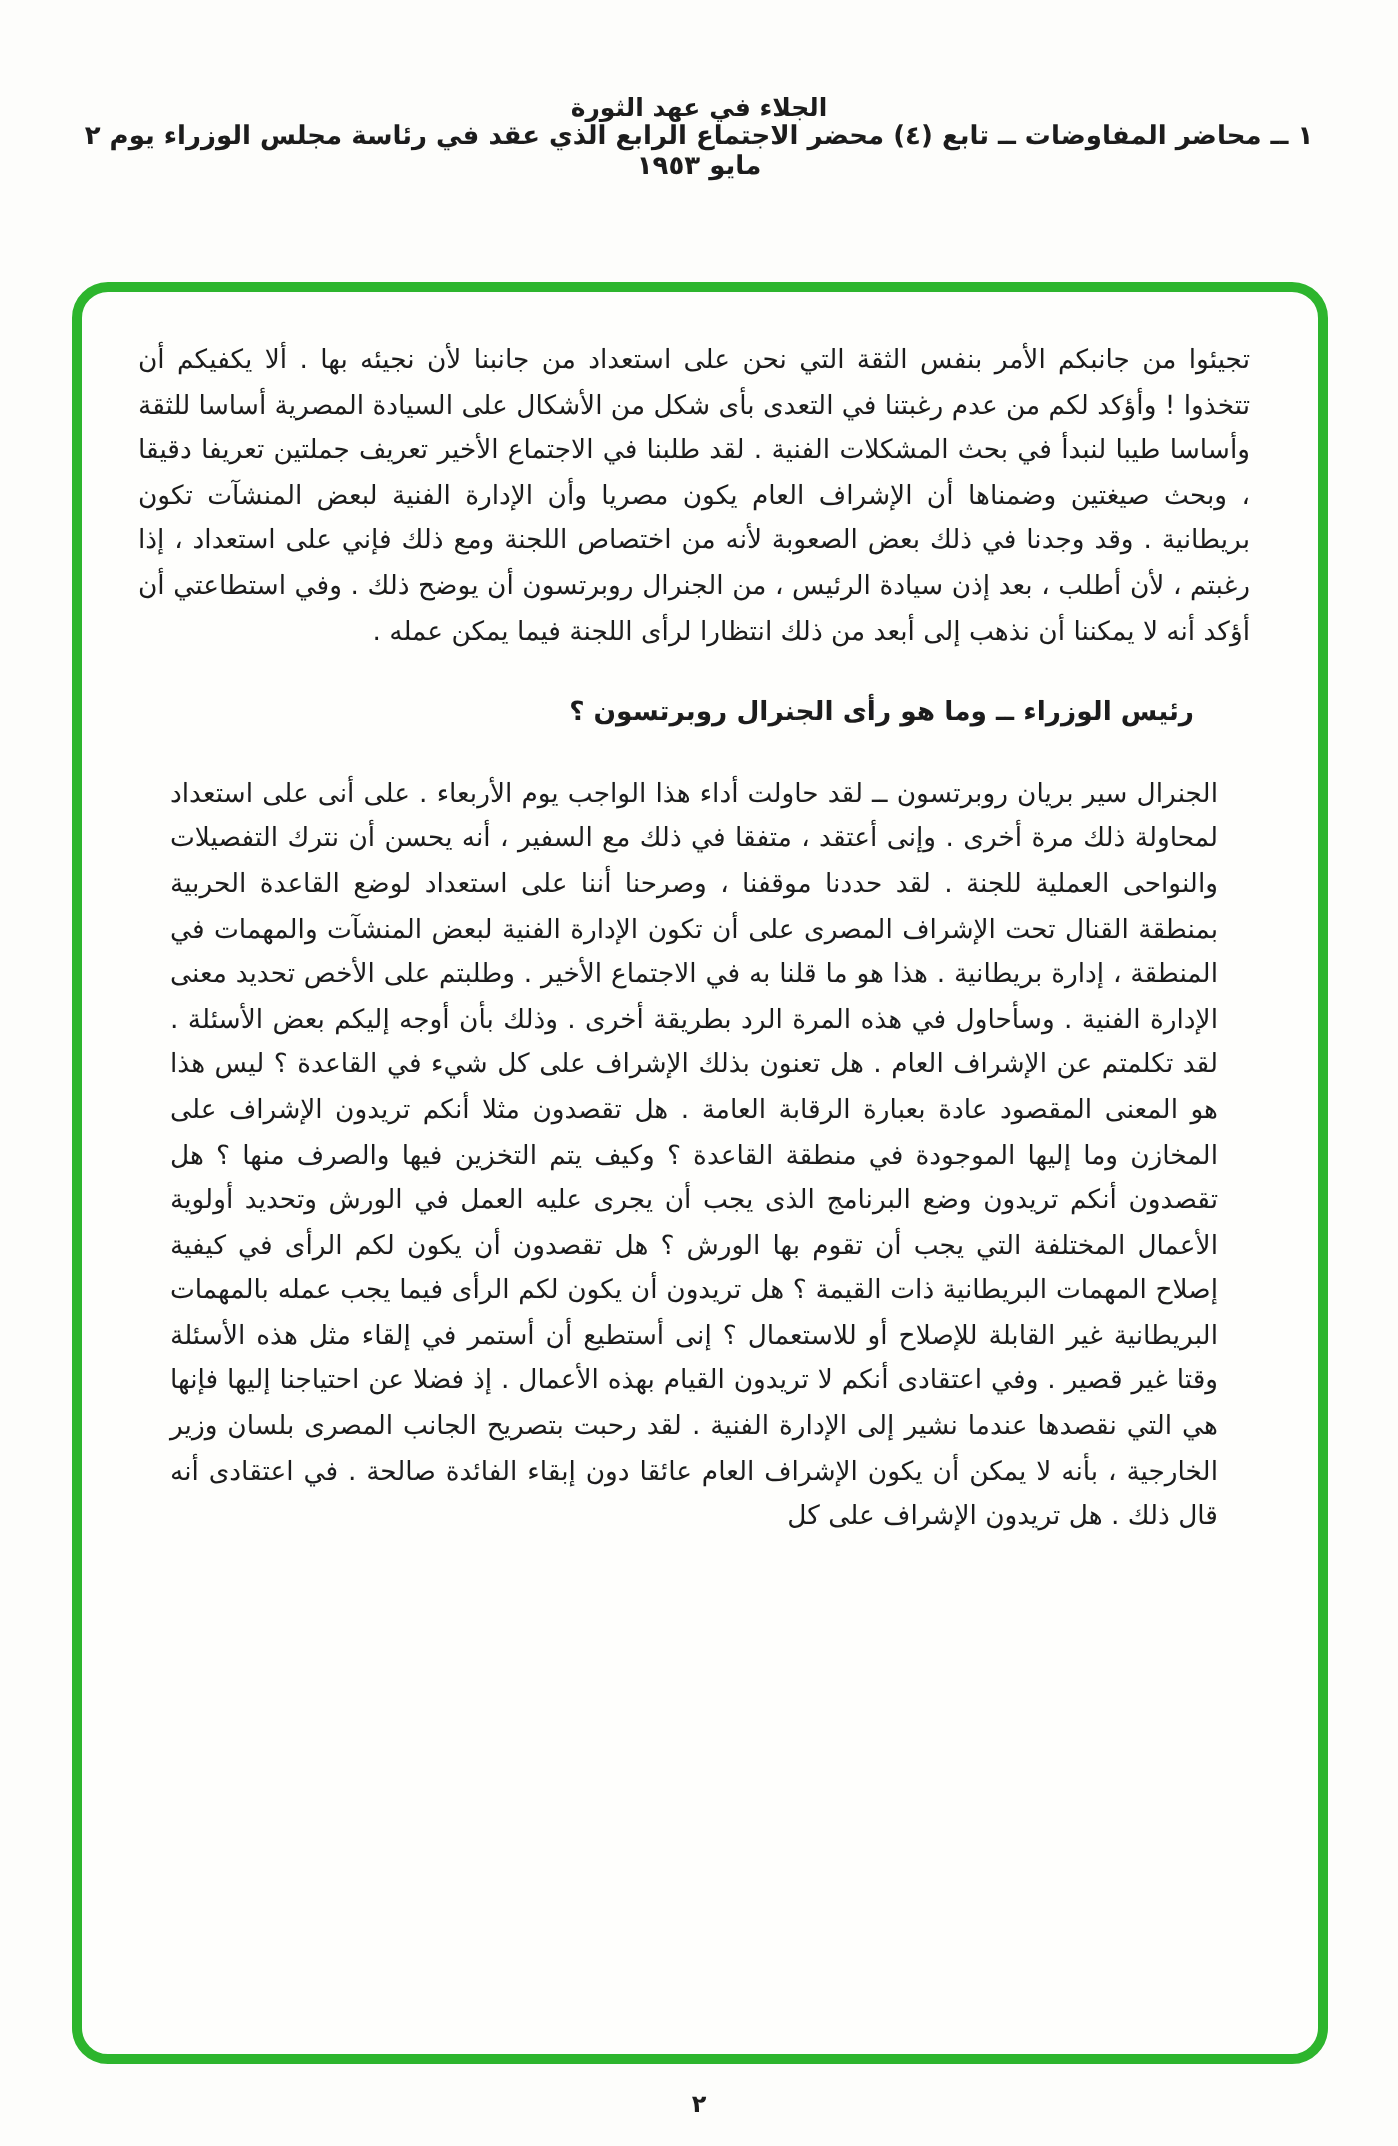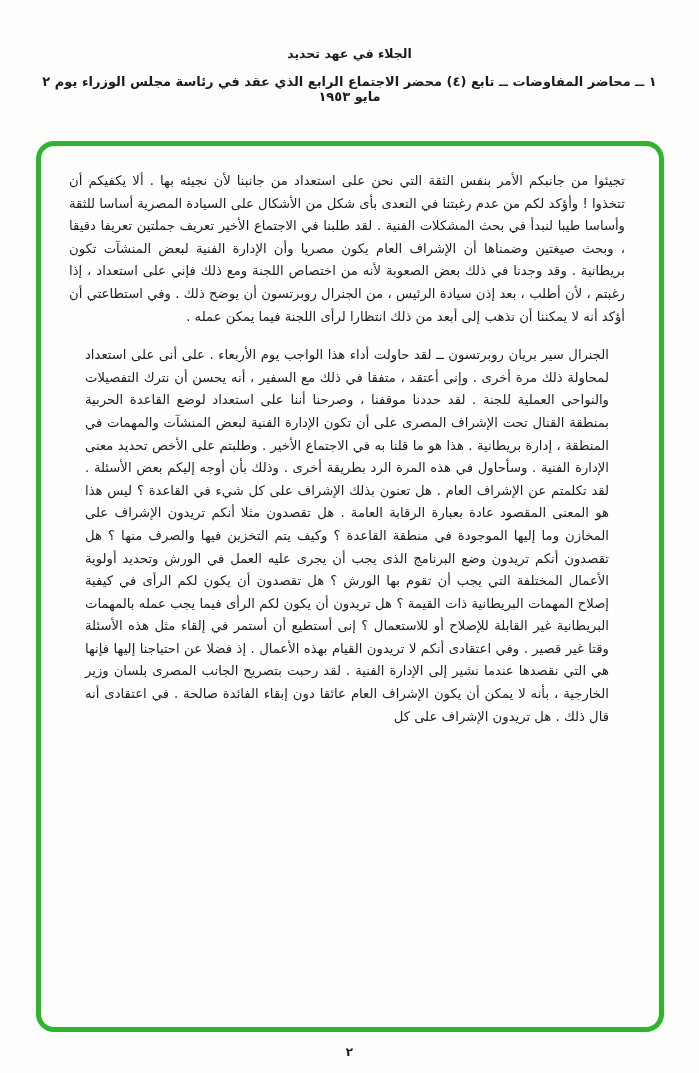--- a/index.html
+++ b/index.html
@@ -22,21 +22,20 @@
     padding-top: 46px;
   }
   .doc-title {
     font-weight: bold;
     font-size: 12.5px;
     letter-spacing: 0.5px;
   }
   .section-line {
     font-weight: bold;
     font-size: 13px;
-    margin-top: 13px;
     padding: 0 30px;
   }
   .source-line {
     font-weight: bold;
     font-size: 8.5px;
     margin-top: 9px;
     color: #2a2a2a;
   }
   .green-box {
     position: absolute;
@@ -76,26 +75,27 @@
     font-size: 12px;
     font-weight: bold;
   }
 </style>
 </head>
 <body>
 
 <div class="page">
 
   <div class="header">
-    <div class="doc-title">الجلاء في عهد تحديد</div>
+    <div class="doc-title">الجلاء في عهد الثورة</div>
     <div class="section-line">١ ــ محاضر المفاوضات ــ تابع (٤) محضر الاجتماع الرابع الذي عقد في رئاسة مجلس الوزراء يوم ٢ مايو ١٩٥٣</div>
   </div>
 
   <div class="green-box" style="border-color: rgb(45, 181, 45);">
     <div class="content">
       <p class="para">تجيئوا من جانبكم الأمر بنفس الثقة التي نحن على استعداد من جانبنا لأن نجيئه بها . ألا يكفيكم أن تتخذوا ! وأؤكد لكم من عدم رغبتنا في التعدى بأى شكل من الأشكال على السيادة المصرية أساسا للثقة وأساسا طيبا لنبدأ في بحث المشكلات الفنية . لقد طلبنا في الاجتماع الأخير تعريف جملتين تعريفا دقيقا ، وبحث صيغتين وضمناها أن الإشراف العام يكون مصريا وأن الإدارة الفنية لبعض المنشآت تكون بريطانية . وقد وجدنا في ذلك بعض الصعوبة لأنه من اختصاص اللجنة ومع ذلك فإني على استعداد ، إذا رغبتم ، لأن أطلب ، بعد إذن سيادة الرئيس ، من الجنرال روبرتسون أن يوضح ذلك . وفي استطاعتي أن أؤكد أنه لا يمكننا أن نذهب إلى أبعد من ذلك انتظارا لرأى اللجنة فيما يمكن عمله .</p>
+      <p class="q-heading">رئيس الوزراء ــ وما هو رأى الجنرال روبرتسون ؟</p>
       <p class="para-2">الجنرال سير بريان روبرتسون ــ لقد حاولت أداء هذا الواجب يوم الأربعاء . على أنى على استعداد لمحاولة ذلك مرة أخرى . وإنى أعتقد ، متفقا في ذلك مع السفير ، أنه يحسن أن نترك التفصيلات والنواحى العملية للجنة . لقد حددنا موقفنا ، وصرحنا أننا على استعداد لوضع القاعدة الحربية بمنطقة القنال تحت الإشراف المصرى على أن تكون الإدارة الفنية لبعض المنشآت والمهمات في المنطقة ، إدارة بريطانية . هذا هو ما قلنا به في الاجتماع الأخير . وطلبتم على الأخص تحديد معنى الإدارة الفنية . وسأحاول في هذه المرة الرد بطريقة أخرى . وذلك بأن أوجه إليكم بعض الأسئلة . لقد تكلمتم عن الإشراف العام . هل تعنون بذلك الإشراف على كل شيء في القاعدة ؟ ليس هذا هو المعنى المقصود عادة بعبارة الرقابة العامة . هل تقصدون مثلا أنكم تريدون الإشراف على المخازن وما إليها الموجودة في منطقة القاعدة ؟ وكيف يتم التخزين فيها والصرف منها ؟ هل تقصدون أنكم تريدون وضع البرنامج الذى يجب أن يجرى عليه العمل في الورش وتحديد أولوية الأعمال المختلفة التي يجب أن تقوم بها الورش ؟ هل تقصدون أن يكون لكم الرأى في كيفية إصلاح المهمات البريطانية ذات القيمة ؟ هل تريدون أن يكون لكم الرأى فيما يجب عمله بالمهمات البريطانية غير القابلة للإصلاح أو للاستعمال ؟ إنى أستطيع أن أستمر في إلقاء مثل هذه الأسئلة وقتا غير قصير . وفي اعتقادى أنكم لا تريدون القيام بهذه الأعمال . إذ فضلا عن احتياجنا إليها فإنها هي التي نقصدها عندما نشير إلى الإدارة الفنية . لقد رحبت بتصريح الجانب المصرى بلسان وزير الخارجية ، بأنه لا يمكن أن يكون الإشراف العام عائقا دون إبقاء الفائدة صالحة . في اعتقادى أنه قال ذلك . هل تريدون الإشراف على كل</p>
     </div>
   </div>
 
   <div class="page-num">٢</div>
 
 </div>
 
 </body></html>

